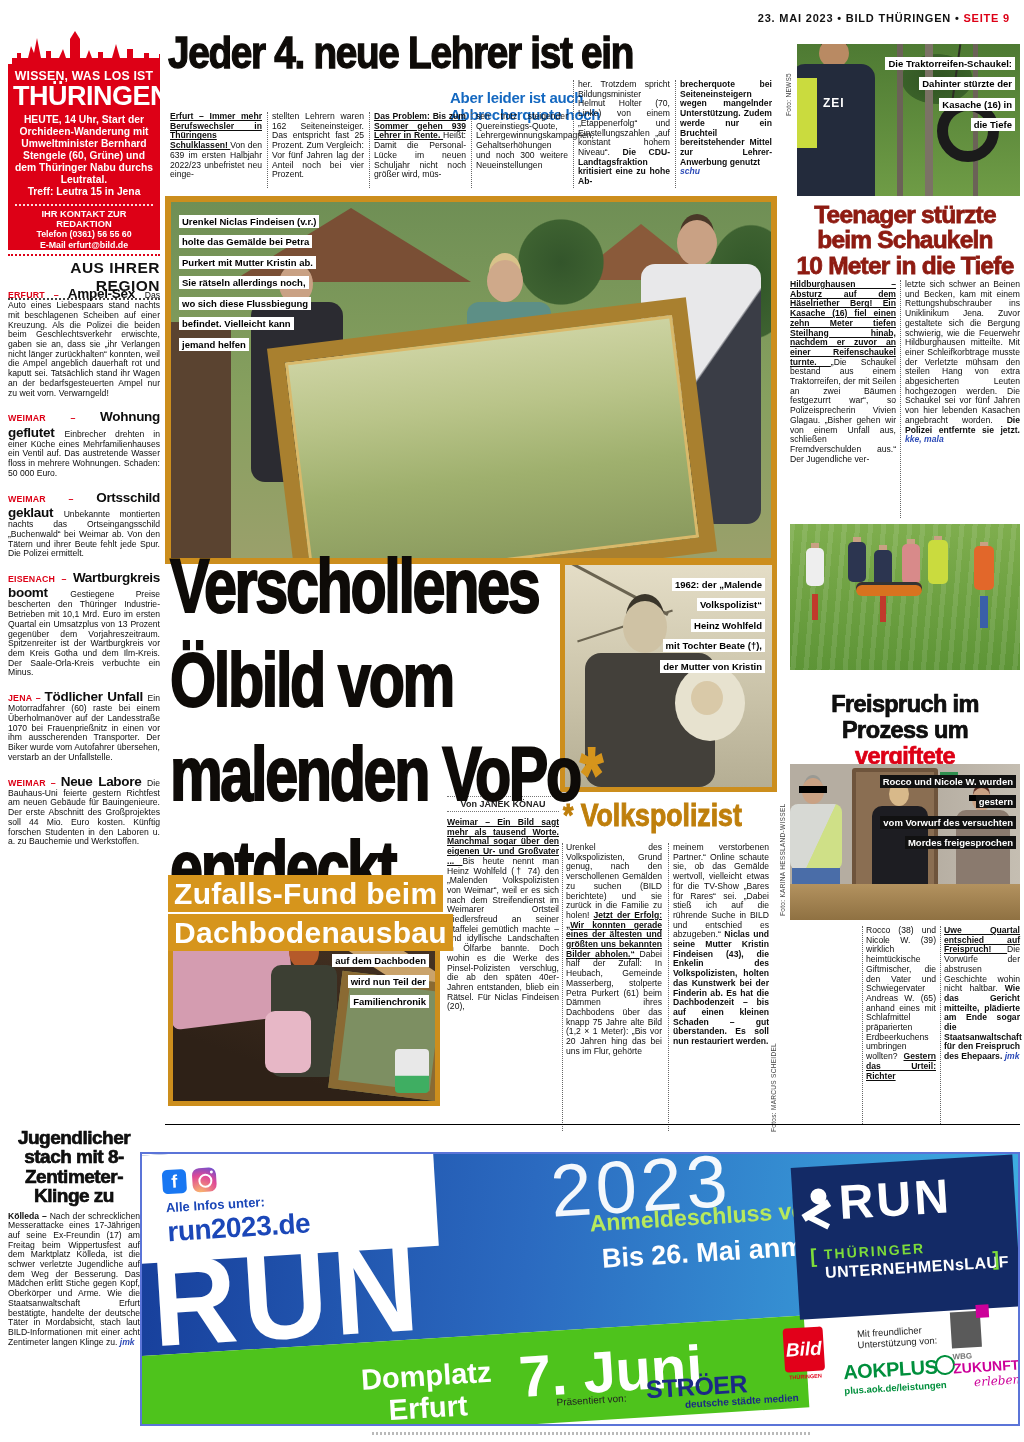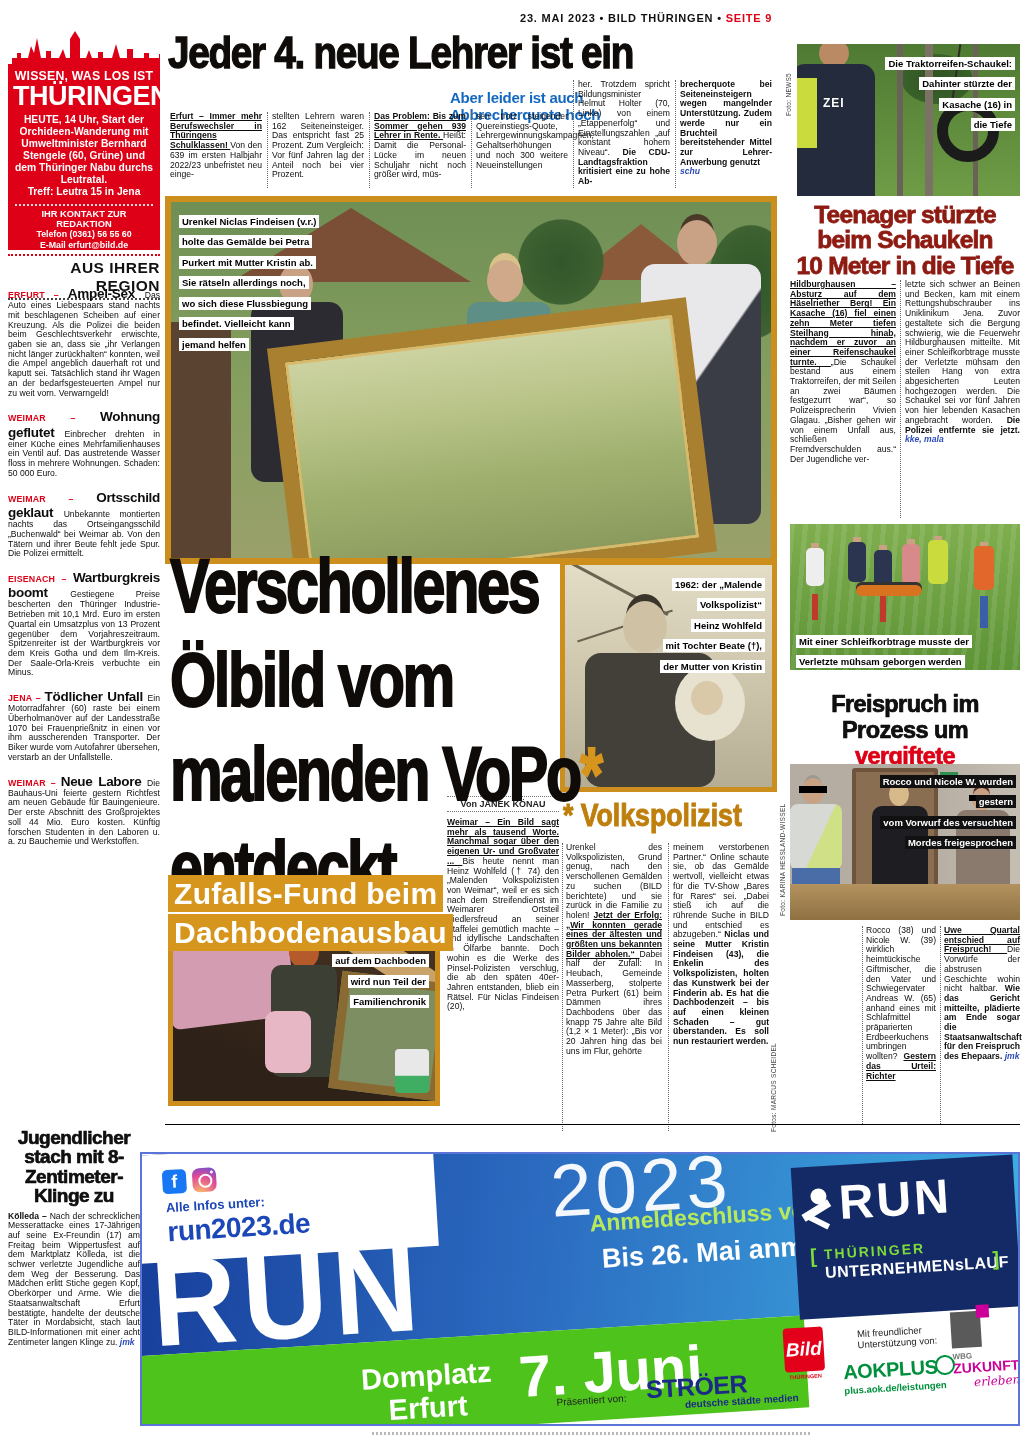--- a/index.html
+++ b/index.html
@@ -33,21 +33,21 @@
   .byline{border-top:1px dotted #777;border-bottom:1px dotted #777;text-align:center;
           font-size:9px;font-weight:bold;padding:2px 0;color:#222}
   .redbox{background:#dd0016;color:#fff;text-align:center}
   .scene div{position:absolute}
 </style>
 </head>
 <body>
 
 <div class="page">
 
-  <div class="abs" style="left:520px;top:12px;width:490px;font-size:11px;font-weight:bold;letter-spacing:.8px">
+  <div class="abs" style="left:520px;top:12px;width:490px;text-align:right;font-size:11px;font-weight:bold;letter-spacing:.8px">
     <span>23. MAI 2023 • BILD THÜRINGEN •</span>
     <span style="color:#dd0016">SEITE 9</span>
   </div>
 
   <div class="abs" style="left:8px;top:28px;width:152px;height:38px">
     <svg width="152" height="38" viewBox="0 0 152 38">
         <path fill="#dd0016" d="M4,38 V30 h5 v-5 h4 v5 h7 l3,-12 3,7 3,-15 4,20 h5 v-7 h5 v7 h8 l4,-9 3,9 h4 v-19 l5,-8 5,8 v19 h6 l3,-8 3,8 h6 v-6 h5 v6 h9 l4,-14 4,14 h7 v-9 h6 v9 h11 v-5 h5 v5 h10 v-4 h4 v4 h6 V38 Z"></path>
       </svg>
   </div>
   <div class="abs redbox" style="left:8px;top:64px;width:152px;height:186px;padding:3px 5px;box-sizing:border-box">
@@ -239,24 +239,20 @@
 
   <div class="abs photo scene" style="left:790px;top:524px;width:230px;height:146px;background:linear-gradient(180deg,#7fae4e,#5d9436)">
     <div style="left:0;top:0;width:230px;height:146px;background:repeating-linear-gradient(95deg,rgba(255,255,255,.10) 0 5px,transparent 5px 13px)"></div>
     <div style="left:16px;top:24px;width:18px;height:38px;border-radius:5px;background:#eee;box-shadow:0 -10px 0 -5px #c9a183, 0 40px 0 -6px #c0392b"></div>
     <div style="left:58px;top:18px;width:18px;height:40px;border-radius:5px;background:#2c3550;box-shadow:0 -10px 0 -5px #c9a183"></div>
     <div style="left:84px;top:26px;width:18px;height:38px;border-radius:5px;background:#2c3550;box-shadow:0 -10px 0 -5px #c9a183, 0 40px 0 -6px #c0392b"></div>
     <div style="left:112px;top:20px;width:18px;height:40px;border-radius:5px;background:#d88a8a;box-shadow:0 -10px 0 -5px #c9a183"></div>
     <div style="left:138px;top:16px;width:20px;height:44px;border-radius:5px;background:#cadb3e;box-shadow:0 -10px 0 -6px #c9a183"></div>
     <div style="left:184px;top:22px;width:20px;height:44px;border-radius:5px;background:#e2672a;box-shadow:0 -10px 0 -6px #c9a183, 0 44px 0 -6px #3a5fa8"></div>
     <div style="left:66px;top:58px;width:66px;height:14px;border-radius:6px;background:#d8731f;box-shadow:inset 0 3px 0 #333"></div>
-    <div class="chipbox" style="left:6px;top:106px;width:200px">
-      <span class="chip">Mit einer Schleifkorbtrage musste der
-Verletzte mühsam geborgen werden</span>
-    </div>
   </div>
 
   <div class="abs" style="left:790px;top:692px;width:230px;text-align:center;font-weight:bold;font-size:23.5px;line-height:1.1;letter-spacing:-.6px">
     <div style="-webkit-text-stroke:.7px #000">Freispruch im Prozess um</div>
     <div style="color:#dd0016;-webkit-text-stroke:.7px #dd0016">vergiftete Erdbeertorte</div>
   </div>
 
   <div class="abs vcred" style="left:779px;top:770px;height:146px">Foto: KARINA HESSLAND-WISSEL</div>
   <div class="abs photo scene" style="left:790px;top:764px;width:230px;height:156px;background:linear-gradient(90deg,#b5ada1 60%,#c5beb2)">
     <div style="left:62px;top:4px;width:78px;height:128px;background:#8a6e52;border:4px solid #6e543c;border-radius:3px"></div>

